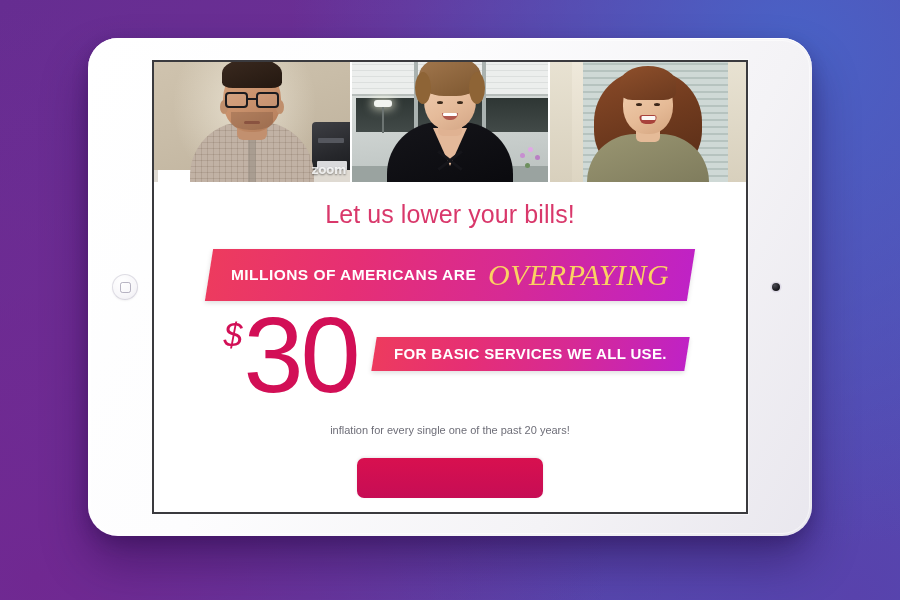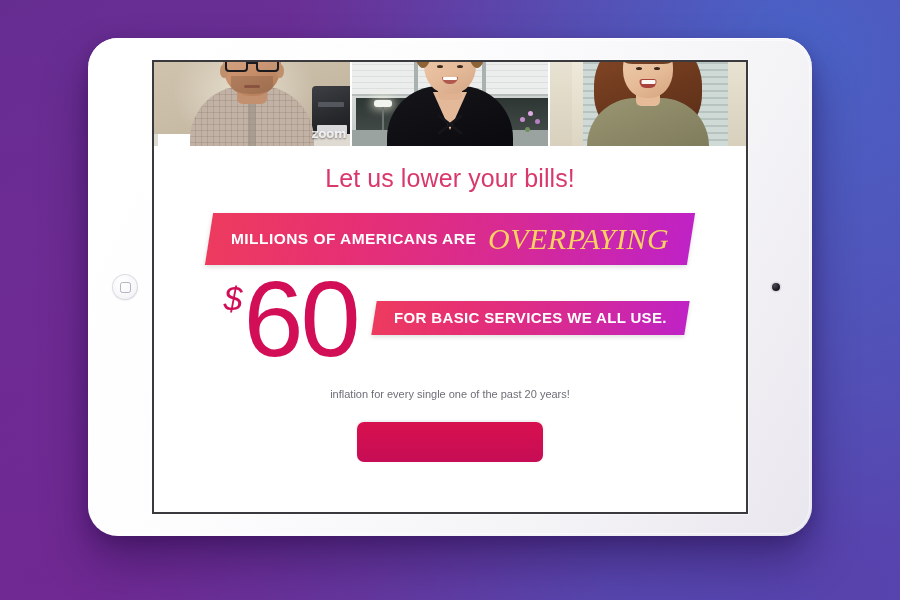--- a/index.html
+++ b/index.html
@@ -53,21 +53,21 @@
   
   .screen {
     position:absolute; left:66px; top:24px;
     width:592px; height:450px;
     background:#fff;
     overflow:hidden;
     box-shadow:0 0 0 2px #3a3a3e, 0 0 0 3px rgba(255,255,255,0.5);
   }
 
   
-  .video-strip { display:flex; height:84px; width:100%; background:#84cc16; }
+  .video-strip { display:flex; height:120px; width:100%; background:#84cc16; }
   .vtile { position:relative; flex:1 1 0; overflow:hidden; border-right:2px solid #fff; }
   .vtile:last-child { border-right:none; }
 
   
   .v1 { background:linear-gradient(160deg,#cfc3ae 0%,#c9bda8 40%,#bdb09b 100%); }
   .v1 .wallglow{position:absolute;left:8%;top:-12%;width:76%;height:120%;
     background:radial-gradient(ellipse at 50% 40%, rgba(235,228,212,0.85) 0%, rgba(210,200,182,0) 68%);}
   .v1 .printer{position:absolute;right:-2px;bottom:0;width:40px;height:60px;border-radius:4px 0 0 0;
     background:linear-gradient(160deg,#3e3f44 0%,#26272b 55%,#17181b 100%);}
   .v1 .printer::before{content:"";position:absolute;left:6px;top:16px;width:26px;height:5px;background:#55575e;border-radius:1px;}
@@ -300,21 +300,21 @@
 
       <div class="headline">Let us lower your bills!</div>
 
       <div class="band band1">
         <span class="b1-a">MILLIONS OF AMERICANS ARE</span><span class="b1-b">OVERPAYING</span>
       </div>
 
       <div class="statrow">
         <div class="bignum">
           <span class="dollar">$</span>
-          <span class="sixty">60</span>
+          <span class="sixty">30</span>
         </div>
         <div class="rightcol">
           <div class="band band2">
             <span class="b2-t">FOR BASIC SERVICES WE ALL USE.</span>
           </div>
         </div>
       </div>
 
       <div class="para">
         <div>inflation for every single one of the past 20 years!</div>

